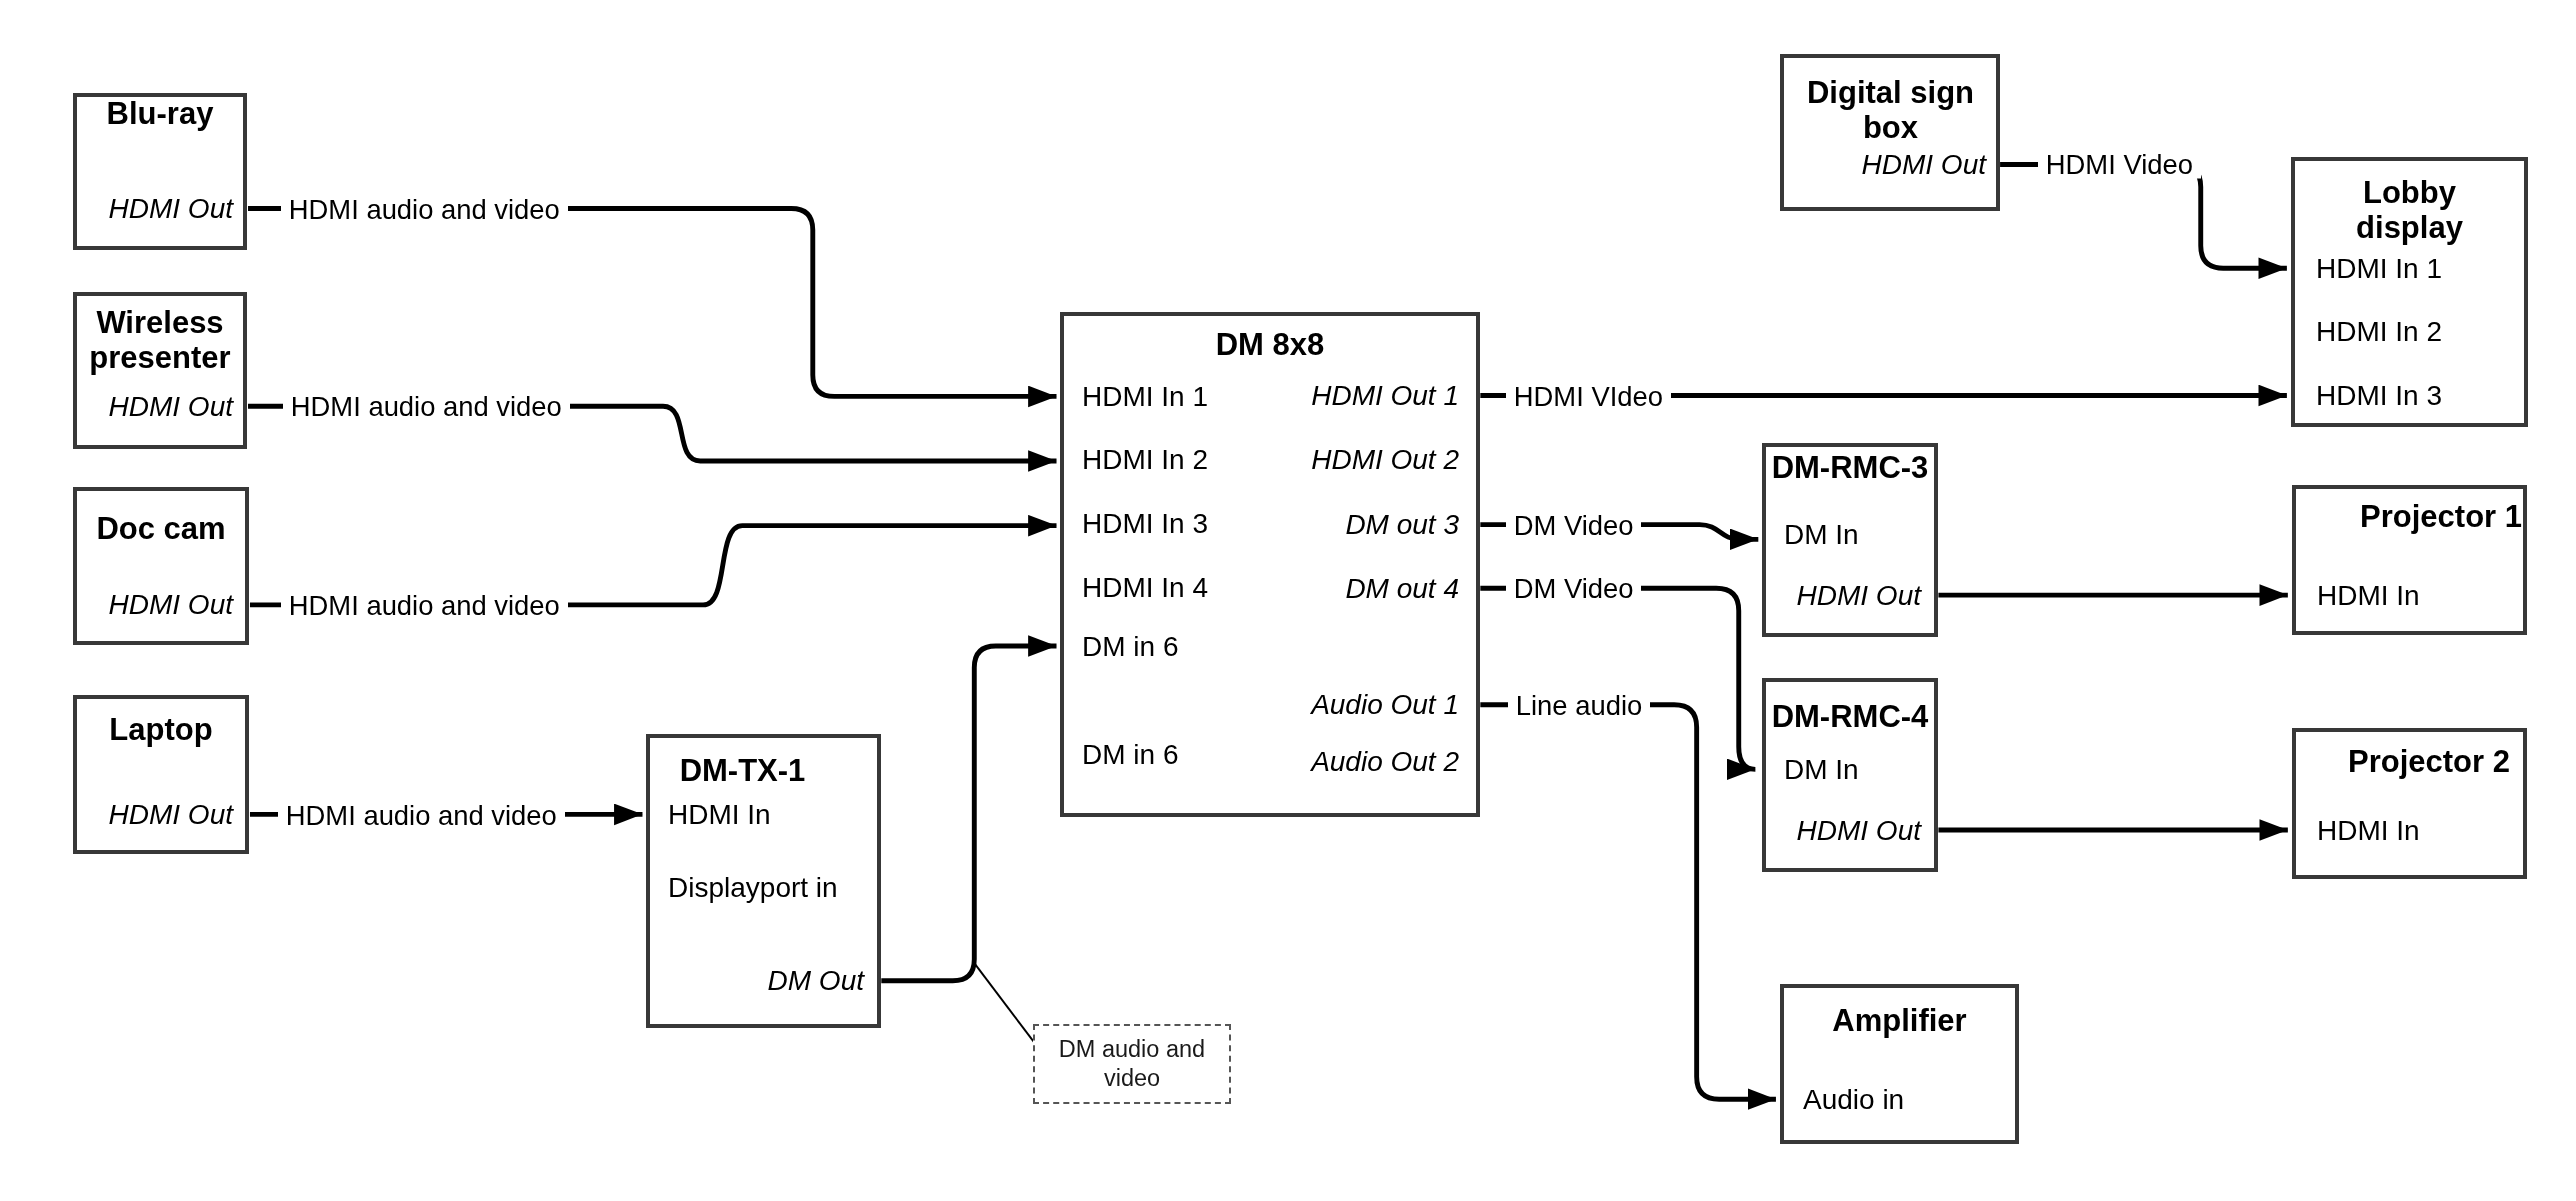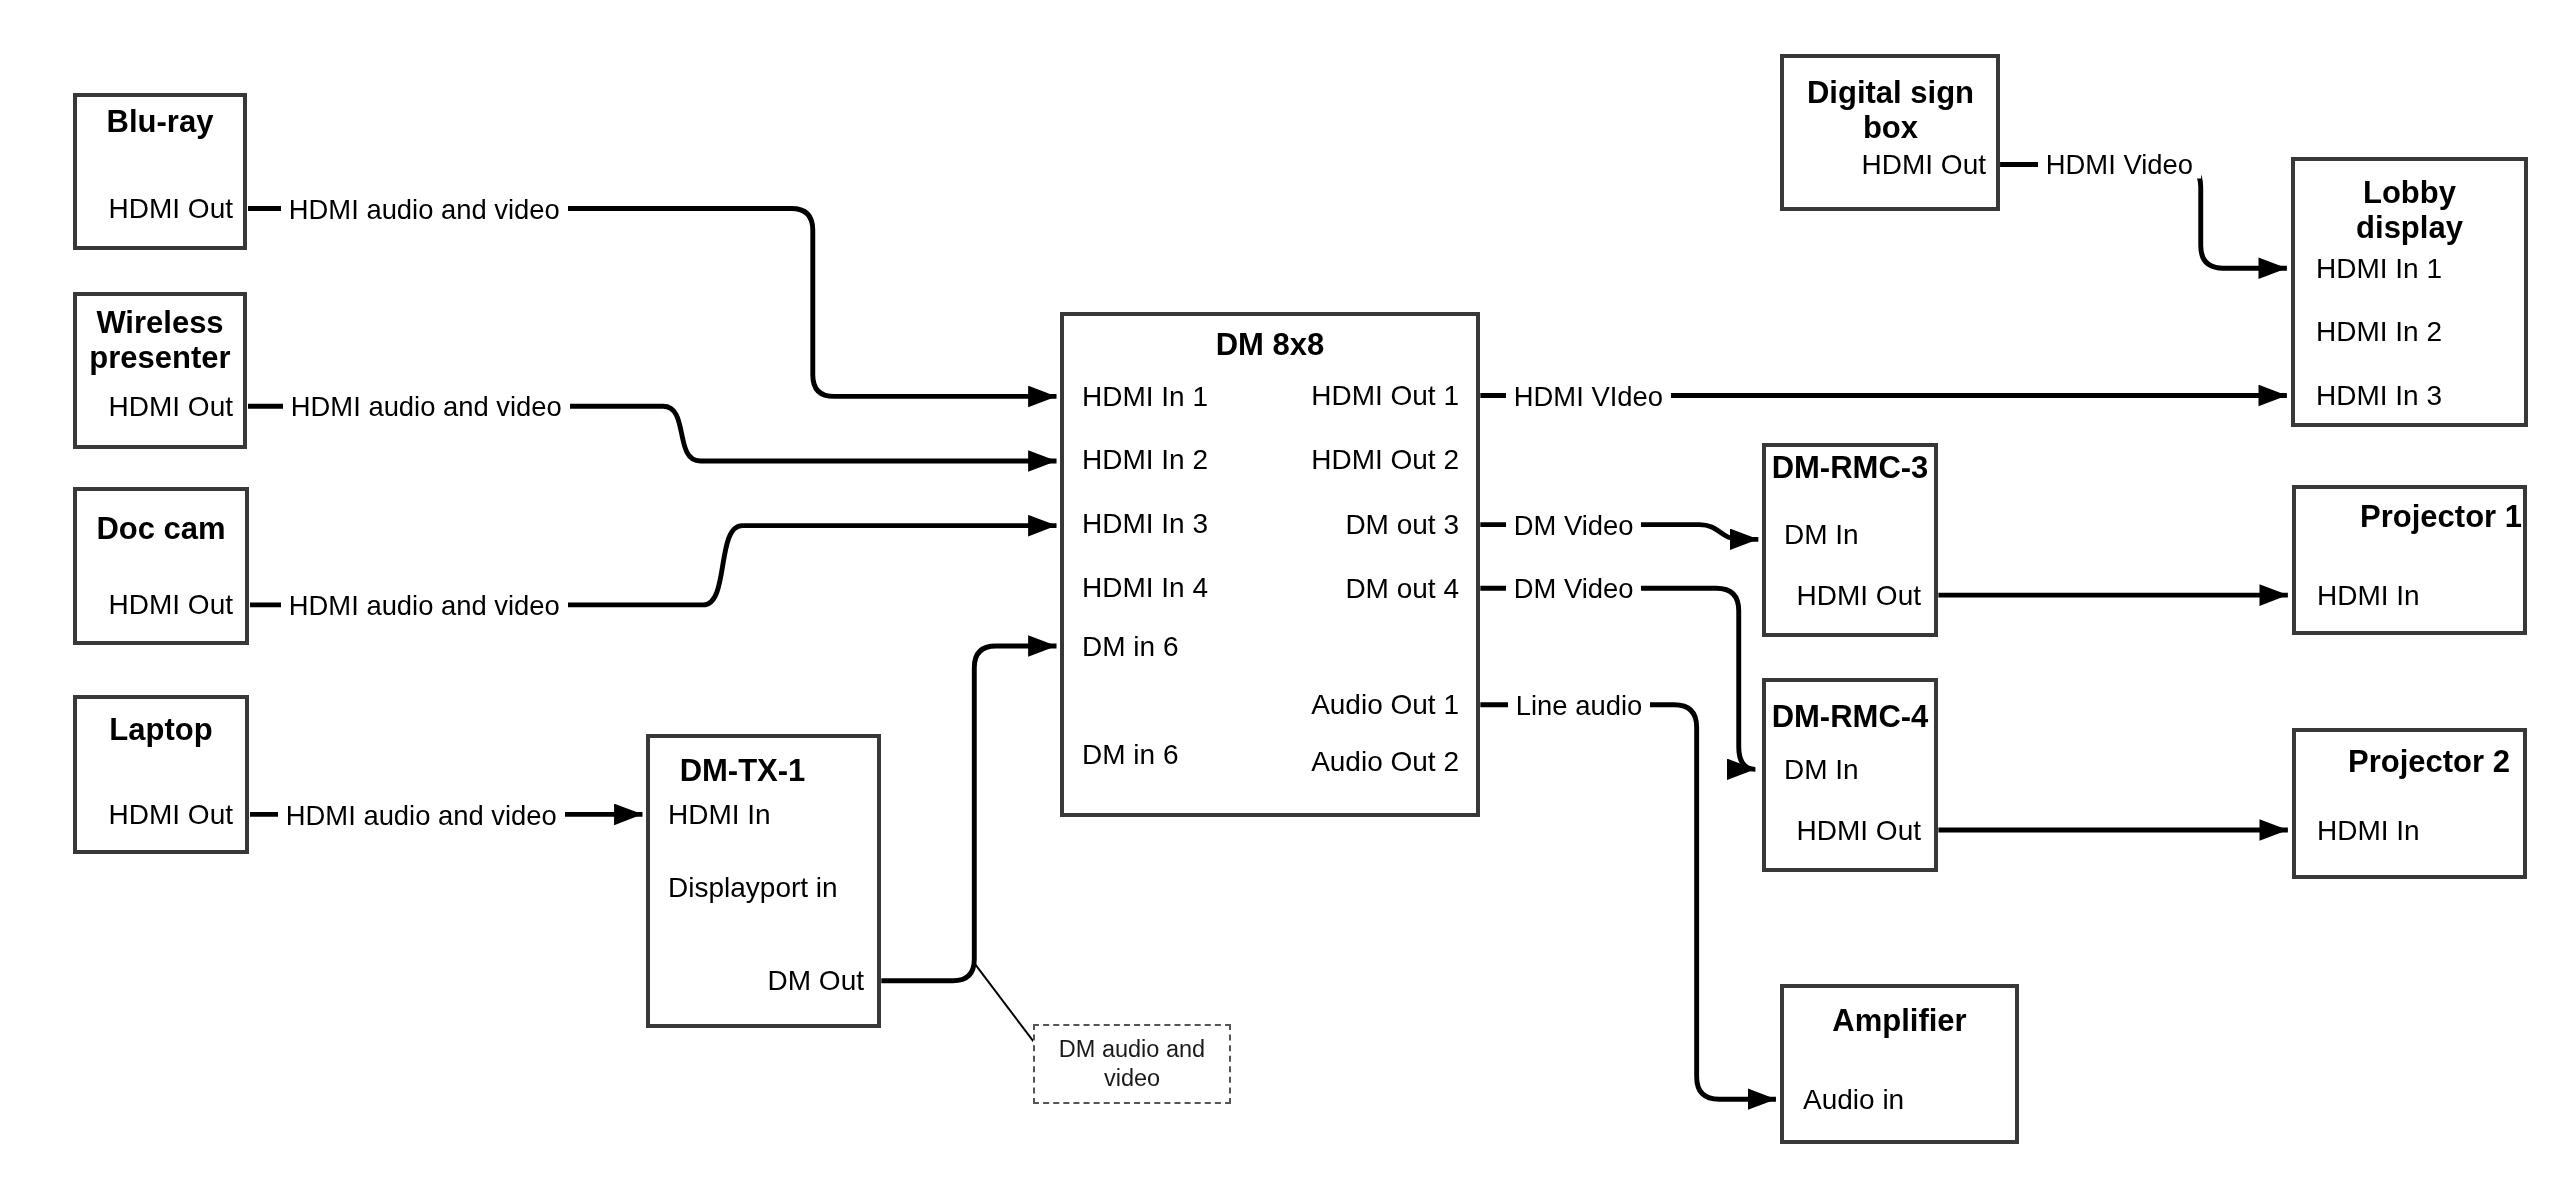--- a/index.html
+++ b/index.html
@@ -6,21 +6,21 @@
   #stage{position:relative;width:2576px;height:1201px;background:#fff;
          font-family:"Liberation Sans",sans-serif;color:#000;overflow:hidden;}
   #wires{position:absolute;left:0;top:0;width:2576px;height:1201px;}
   .wire{fill:none;stroke:#000;stroke-width:5;}
   .leader{fill:none;stroke:#000;stroke-width:2;}
   .box{position:absolute;border:4.9px solid #383838;background:#fff;box-sizing:border-box;}
   .notebox{position:absolute;border:2px dashed #555;background:#fff;box-sizing:border-box;
            font-size:23.5px;line-height:29px;text-align:center;padding-top:8.8px;color:#1a1a1a;}
   .title{position:absolute;font-size:31px;font-weight:bold;line-height:35px;text-align:center;}
   .port{position:absolute;font-size:28px;line-height:29px;white-space:nowrap;}
-  .pr{}
+  .pr{font-style:italic;}
   .wlabel{position:absolute;font-size:27.4px;line-height:29px;background:#fff;
           padding:0 7.8px;transform:translateY(-50%);white-space:nowrap;}
 </style>
 </head>
 <body>
 
 <div id="stage">
 
   <svg id="wires" viewBox="0 0 2631 1227">
     <defs>
@@ -50,21 +50,21 @@
   <div class="box" style="left:646px;top:734px;width:235px;height:294px;"></div>
   <div class="box" style="left:1060px;top:312px;width:420px;height:505px;"></div>
   <div class="box" style="left:1780px;top:54px;width:220px;height:157px;"></div>
   <div class="box" style="left:2291px;top:157px;width:237px;height:270px;"></div>
   <div class="box" style="left:1762px;top:443px;width:176px;height:194px;"></div>
   <div class="box" style="left:2292px;top:485px;width:235px;height:150px;"></div>
   <div class="box" style="left:1762px;top:678px;width:176px;height:194px;"></div>
   <div class="box" style="left:2292px;top:728px;width:235px;height:151px;"></div>
   <div class="box" style="left:1780px;top:984px;width:239px;height:160px;"></div>
 
-  <div class="title" style="left:78px;top:104px;width:164px;">Blu-ray</div>
+  <div class="title" style="left:78px;top:96px;width:164px;">Blu-ray</div>
   <div class="title" style="left:78px;top:305px;width:164px;">Wireless presenter</div>
   <div class="title" style="left:78px;top:511px;width:166px;">Doc cam</div>
   <div class="title" style="left:78px;top:712px;width:166px;">Laptop</div>
   <div class="title" style="left:651px;top:753px;width:183px;">DM-TX-1</div>
   <div class="title" style="left:1065px;top:327px;width:410px;">DM 8x8</div>
   <div class="title" style="left:1800px;top:75px;width:181px;">Digital sign box</div>
   <div class="title" style="left:2336px;top:175px;width:147px;">Lobby display</div>
   <div class="title" style="left:1767px;top:450px;width:166px;">DM-RMC-3</div>
   <div class="title" style="left:2297px;top:499px;width:225px;text-align:right;">Projector 1</div>
   <div class="title" style="left:1767px;top:699px;width:166px;">DM-RMC-4</div>

